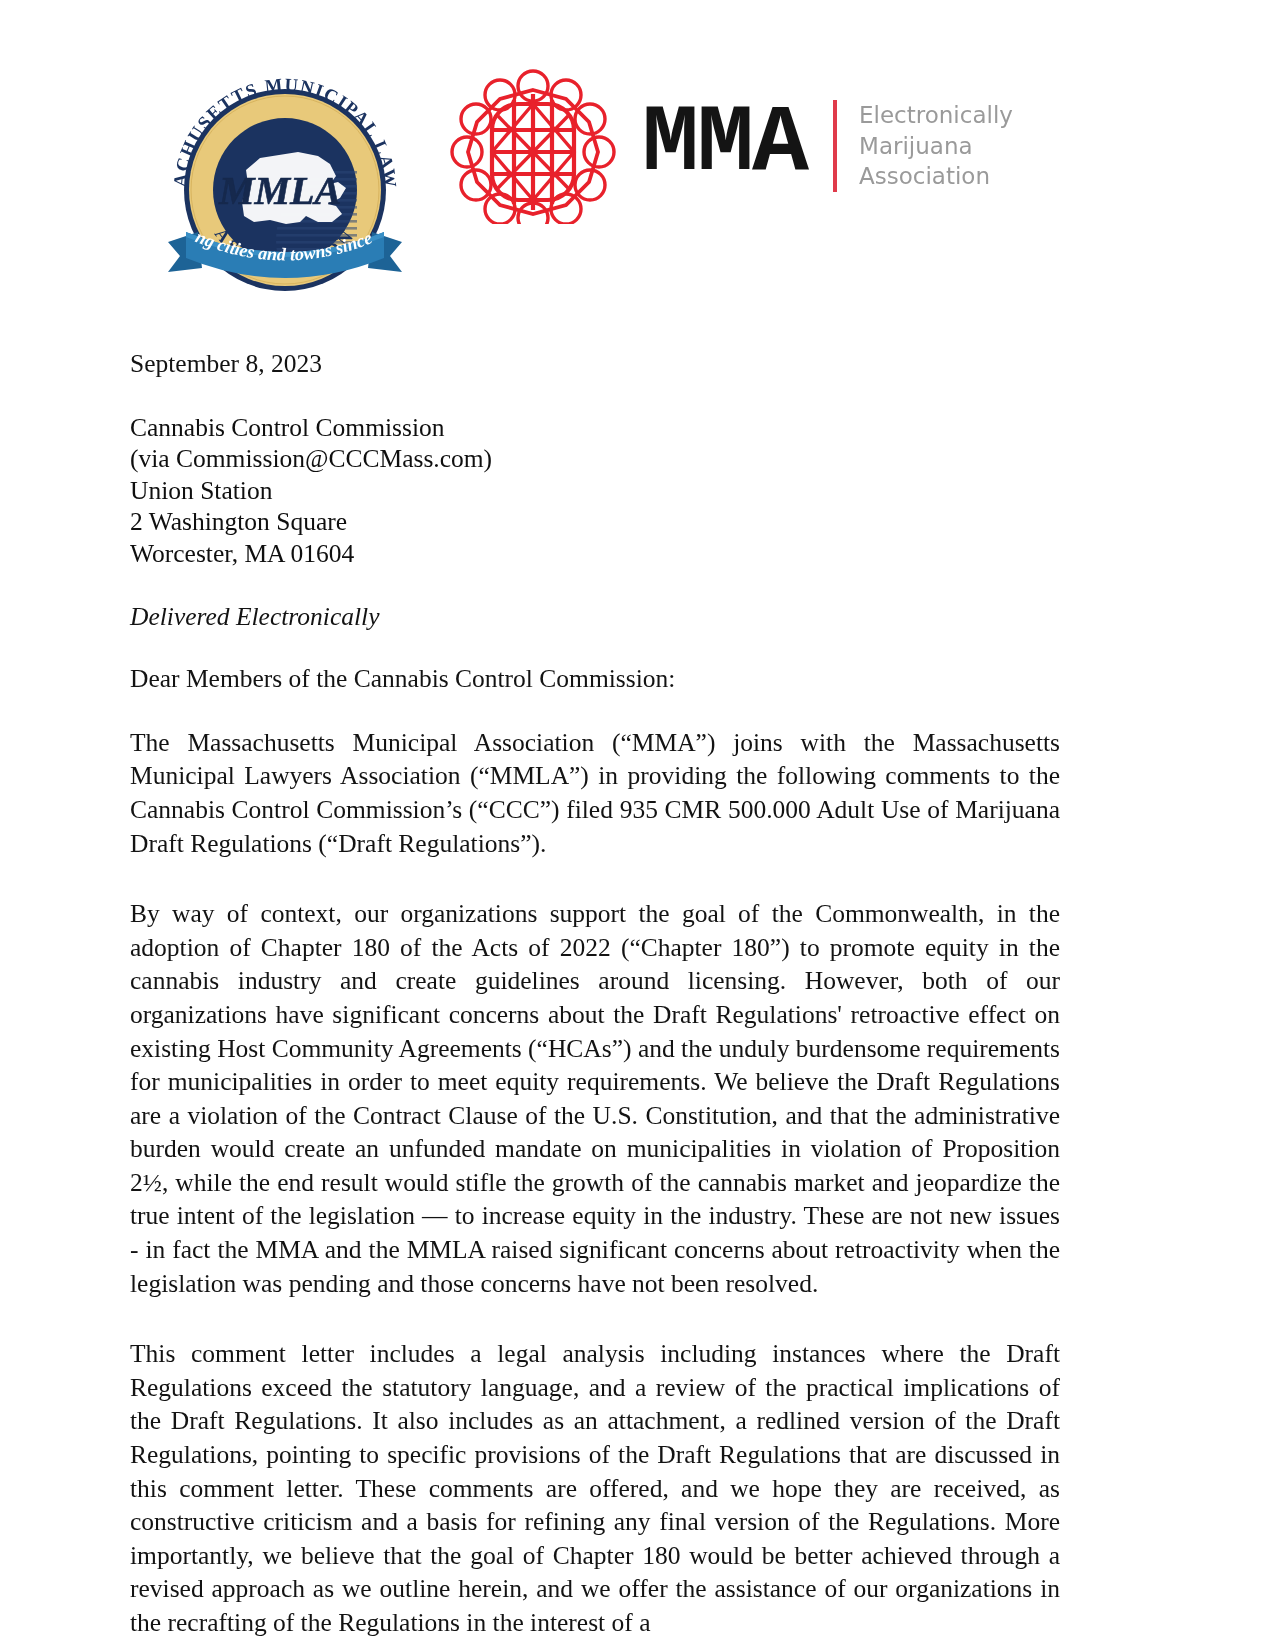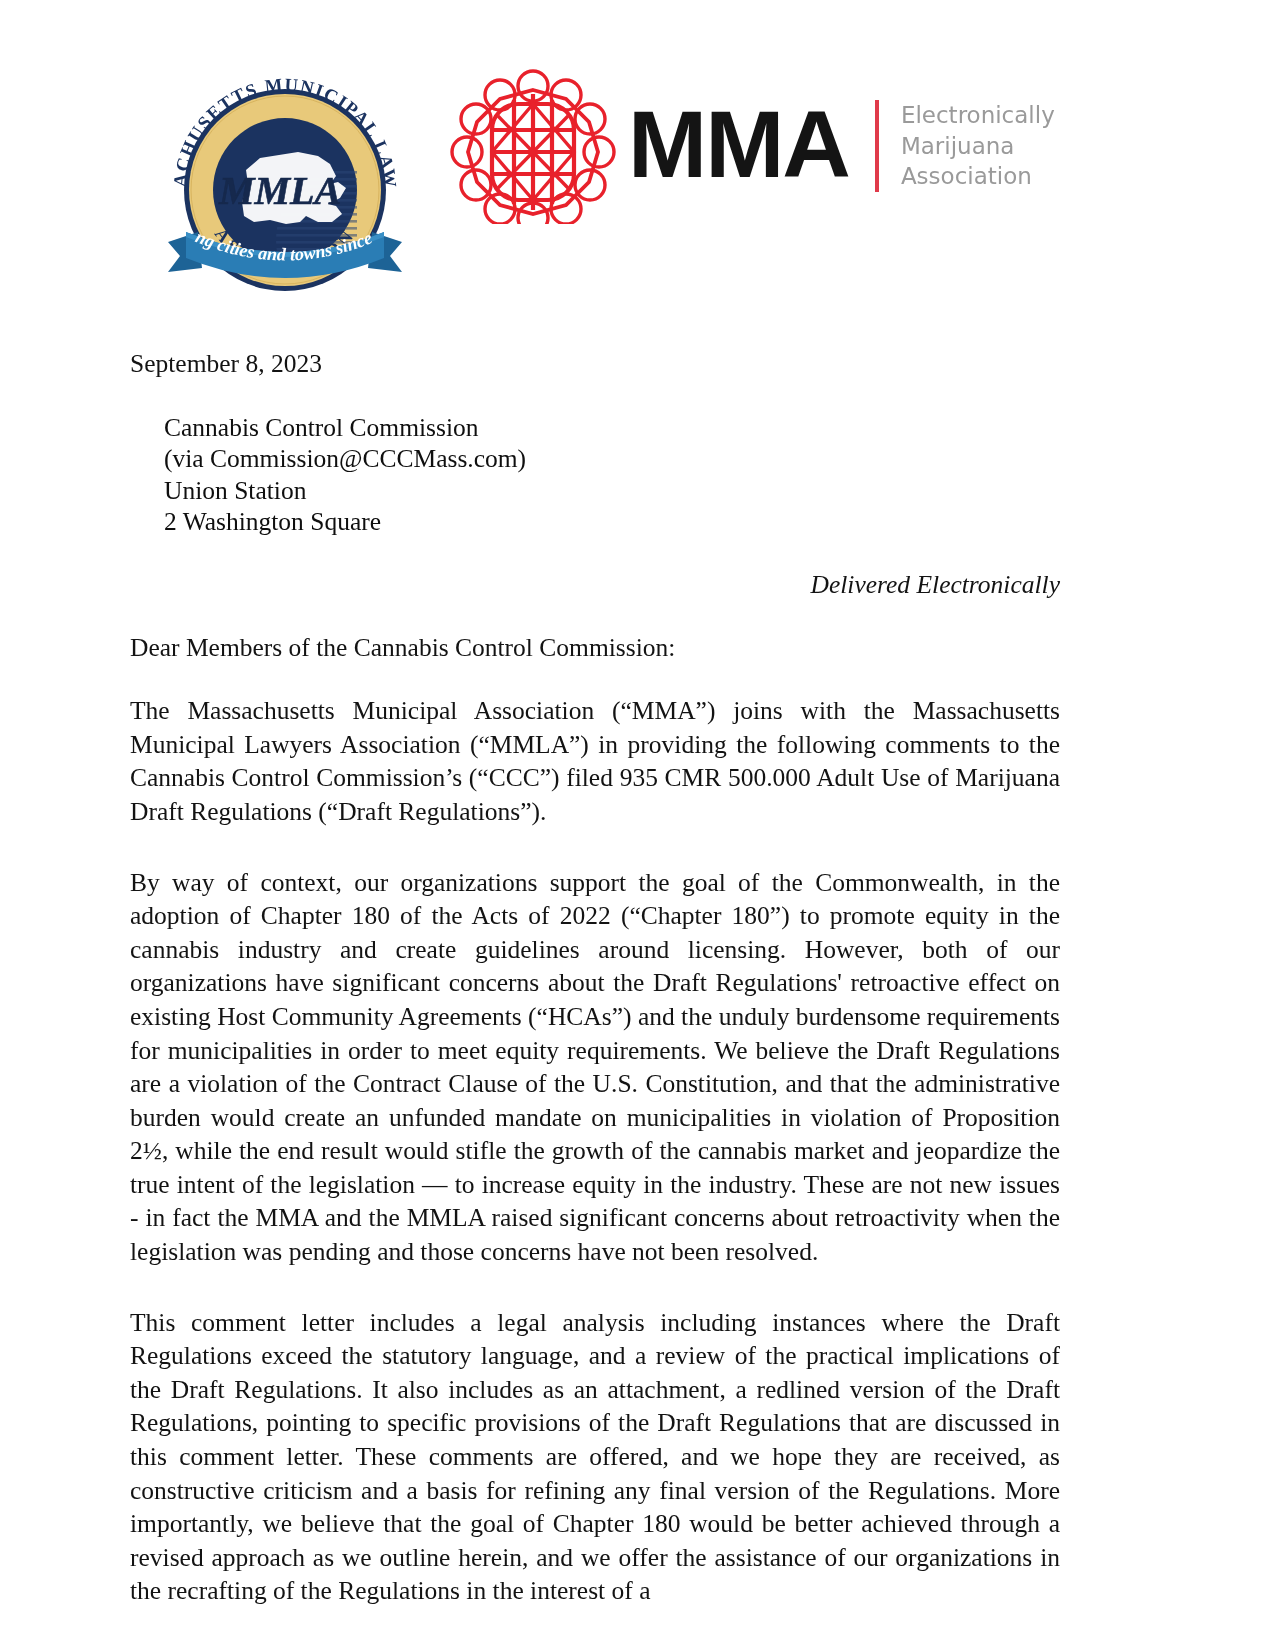--- a/index.html
+++ b/index.html
@@ -47,27 +47,27 @@
     width: 628px;
     height: 156px;
     display: flex;
     align-items: center;
     gap: 0px;
   }
   .mma-burst { width: 170px; height: 156px; flex: none; }
   .mma-burst svg { display: block; width: 170px; height: 156px; }
 
   .mma-word {
-    font-family: Liberation Sans, sans-serif;
+    font-family: Liberation Mono, monospace;
     font-size: 95px;
     font-weight: 700;
     letter-spacing: -2px;
     color: #141414;
     line-height: 1;
-    margin-left: 10px;
+    margin-left: 24px;
     margin-top: -4px;
   }
 
   .mma-divider {
     width: 4px;
     height: 92px;
     background: #e03a4a;
     margin: 0 22px 0 26px;
     flex: none;
   }
@@ -91,36 +91,36 @@
 
   .line {
     font-size: 25.5px;
     line-height: 31.6px;
     color: #131313;
   }
 
   .spacer-sm { height: 32px; }
   .spacer-md { height: 31px; }
 
-  .italic { font-style: italic; text-align: right; }
+  .italic { font-style: italic; }
 
   p.para {
     margin: 0;
     font-size: 25.5px;
     line-height: 33.6px;
     text-align: justify;
     text-justify: inter-word;
     color: #131313;
     hyphens: none;
   }
   p.para.last { }
 
   .para + .para { margin-top: 37px; }
 
-  .addr-line { font-size: 25.5px; line-height: 31.6px; margin-left: 34px; }
+  .addr-line { font-size: 25.5px; line-height: 31.6px; }
 </style>
 </head>
 <body>
 
 <div class="page">
 
   <div class="letterhead">
 
     <div class="mmla-seal">
       <svg viewBox="0 0 270 222" xmlns="http://www.w3.org/2000/svg">
@@ -248,20 +248,21 @@
 
     <div class="line">September 8, 2023</div>
 
     <div class="spacer-sm"></div>
 
     <div>
       <div class="addr-line">Cannabis Control Commission</div>
       <div class="addr-line">(via Commission@CCCMass.com)</div>
       <div class="addr-line">Union Station</div>
       <div class="addr-line">2 Washington Square</div>
+      <div class="addr-line">Worcester, MA 01604</div>
     </div>
 
     <div class="spacer-md"></div>
 
     <div class="line italic">Delivered Electronically</div>
 
     <div class="spacer-md"></div>
 
     <div class="line">Dear Members of the Cannabis Control Commission:</div>
 

